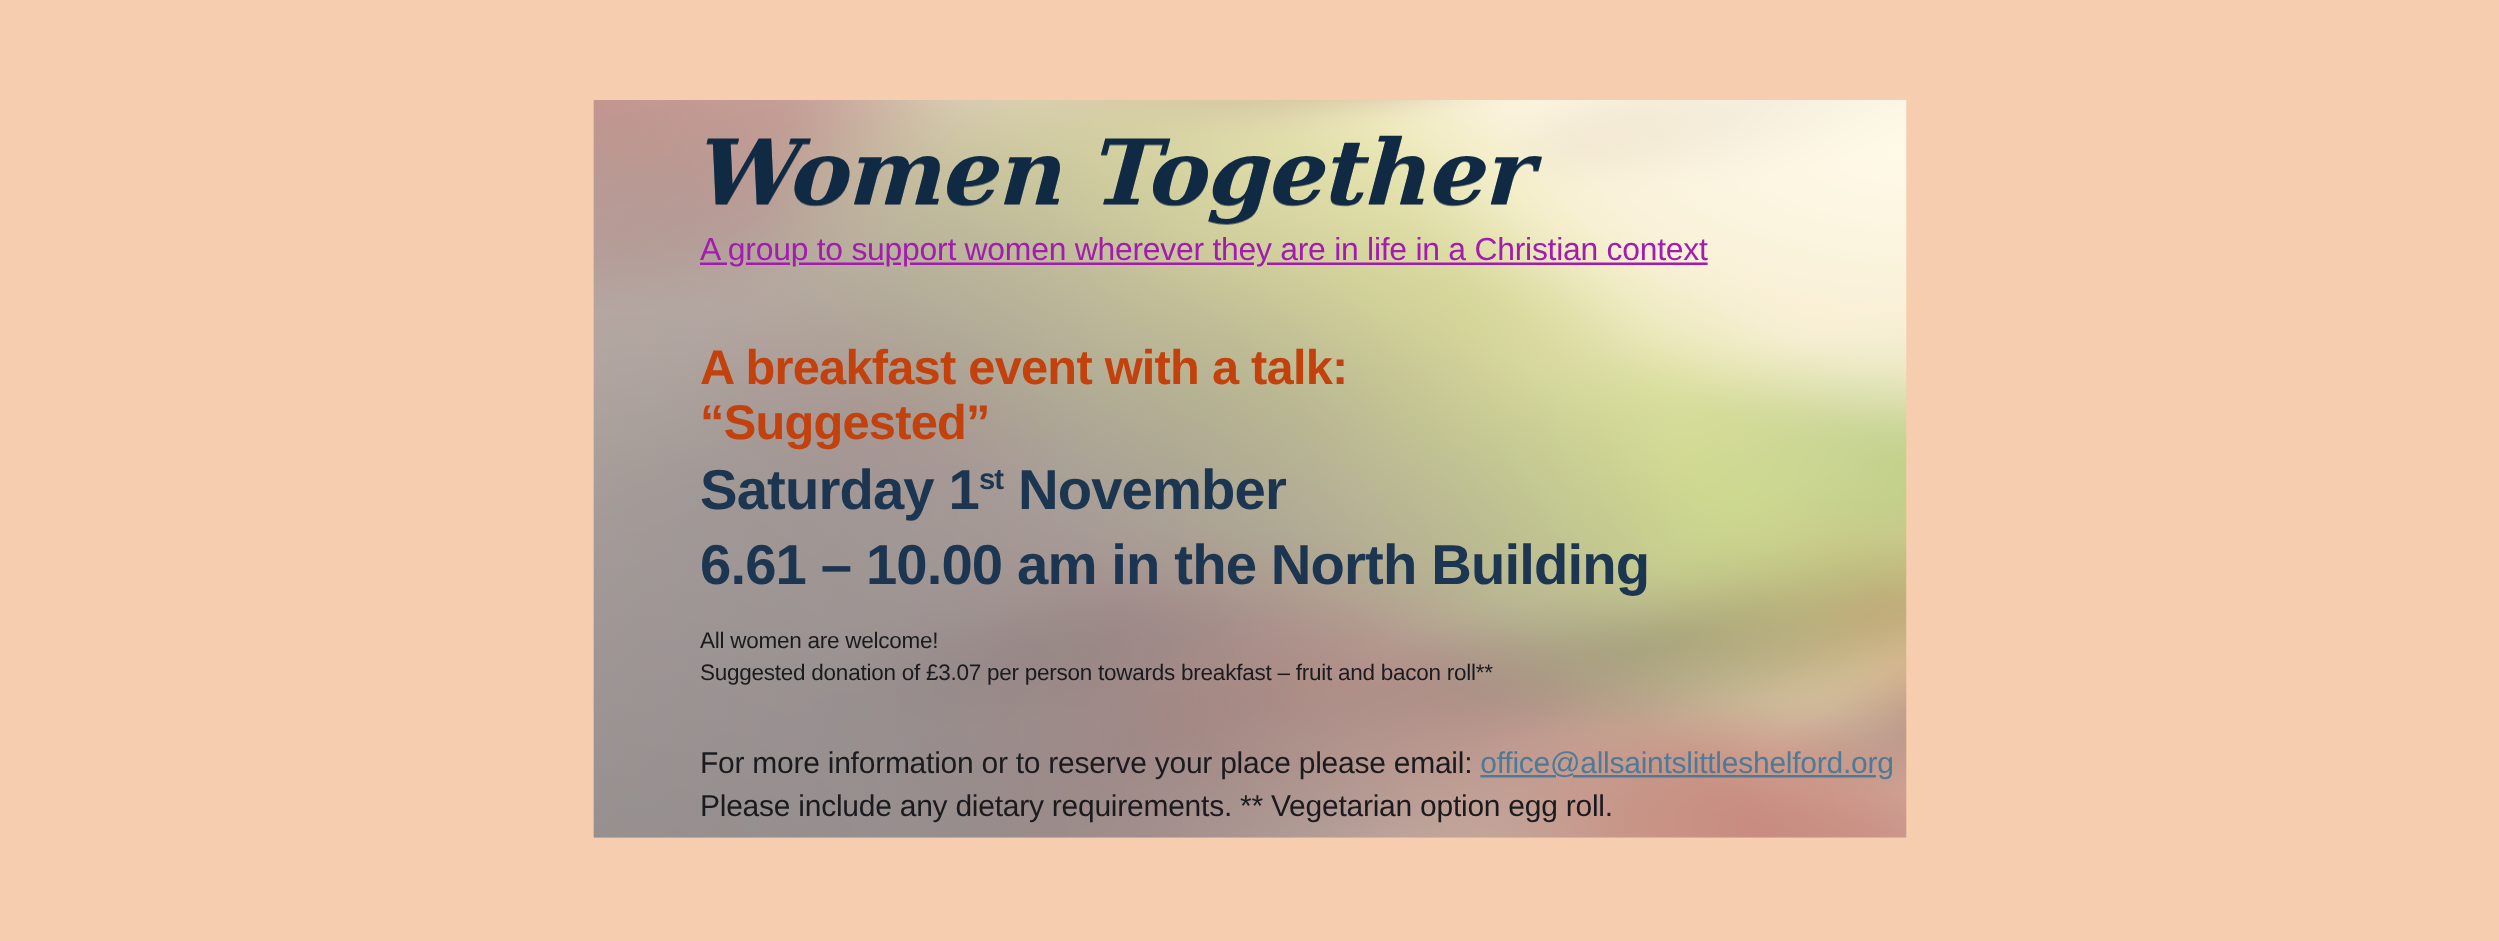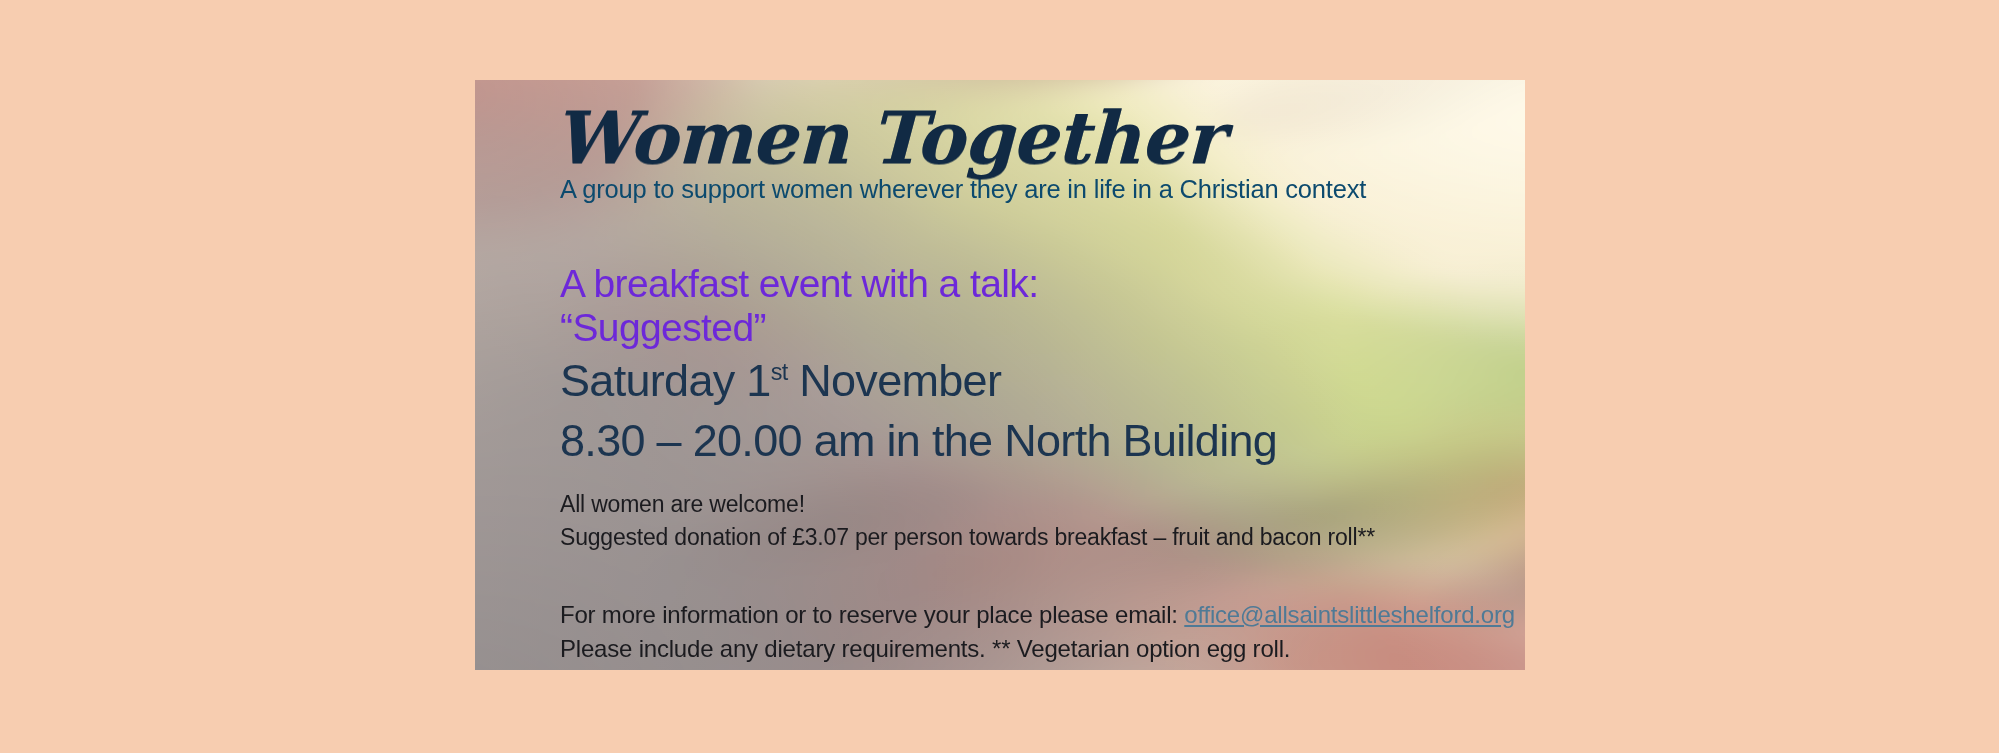--- a/index.html
+++ b/index.html
@@ -122,53 +122,54 @@
     letter-spacing: -1px;
     color: #112a44;
     white-space: nowrap;
     transform: skewX(-4deg);
     text-shadow: 0 1px 0 rgba(17,42,68,.55);
   }
 
   .tagline {
     font-size: 25.5px;
     font-weight: 400;
-    color: #0c4a6e;
-    margin-top: 1px;
+    color: #a21caf;
+    margin-top: 12px;
     letter-spacing: -.2px;
     white-space: nowrap;
+    text-decoration: underline;
   }
 
   .headline {
     font-size: 39px;
-    font-weight: 400;
+    font-weight: 700;
     line-height: 1.12;
-    color: #6d28d9;
+    color: #c2410c;
     margin-top: 58px;
     letter-spacing: -.6px;
     white-space: nowrap;
   }
 
   .when {
     font-size: 45px;
-    font-weight: 400;
+    font-weight: 700;
     line-height: 1.24;
     color: #1c3550;
     letter-spacing: -.7px;
     margin-top: 4px;
     white-space: nowrap;
   }
   .when sup {
     font-size: .52em;
     vertical-align: super;
     line-height: 0;
   }
 
   .note {
-    font-size: 23px;
+    font-size: 18px;
     font-weight: 400;
     color: #1b1b1f;
     line-height: 1.45;
     letter-spacing: -.2px;
     white-space: nowrap;
   }
   .note.first { margin-top: 19px; }
 
   .contact-block { margin-top: 43px; }
   .contact-line {
@@ -208,21 +209,21 @@
 
     <div class="tagline">A group to support women wherever they are in life in a Christian context</div>
 
     <div class="headline">
       <div>A breakfast event with a talk:</div>
       <div>“Suggested”</div>
     </div>
 
     <div class="when"><span>Saturday 1</span><sup>st</sup><span> November</span></div>
 
-    <div class="when">8.30 – 20.00 am in the North Building</div>
+    <div class="when">6.61 – 10.00 am in the North Building</div>
 
     <div class="note first">All women are welcome!</div>
 
     <div class="note">Suggested donation of £3.07 per person towards breakfast – fruit and bacon roll**</div>
 
     <div class="contact-block">
       <div class="contact-line"><span>For more information or to reserve your place please email: </span><span class="email-link">office@allsaintslittleshelford.org</span></div>
 
       <div class="contact-line">Please include any dietary requirements. ** Vegetarian option egg roll.</div>
     </div>

